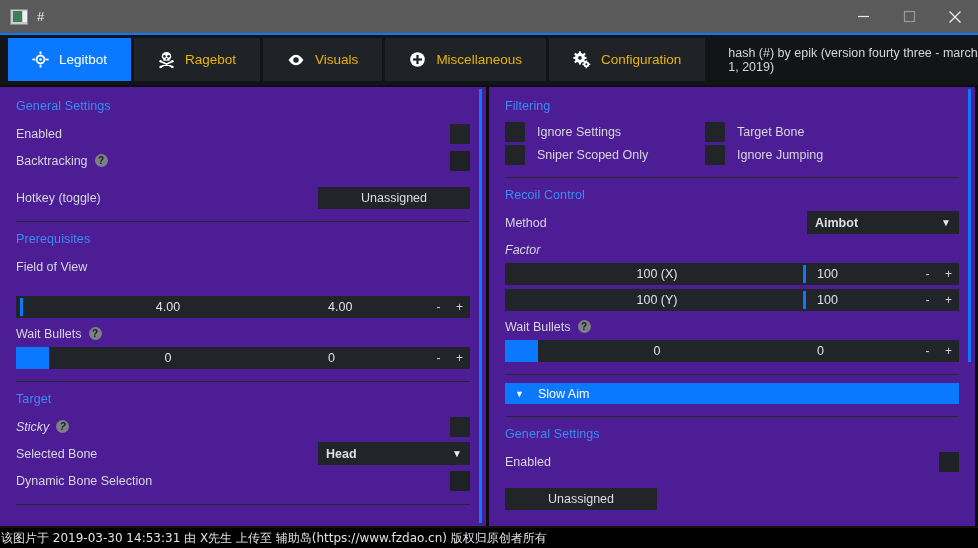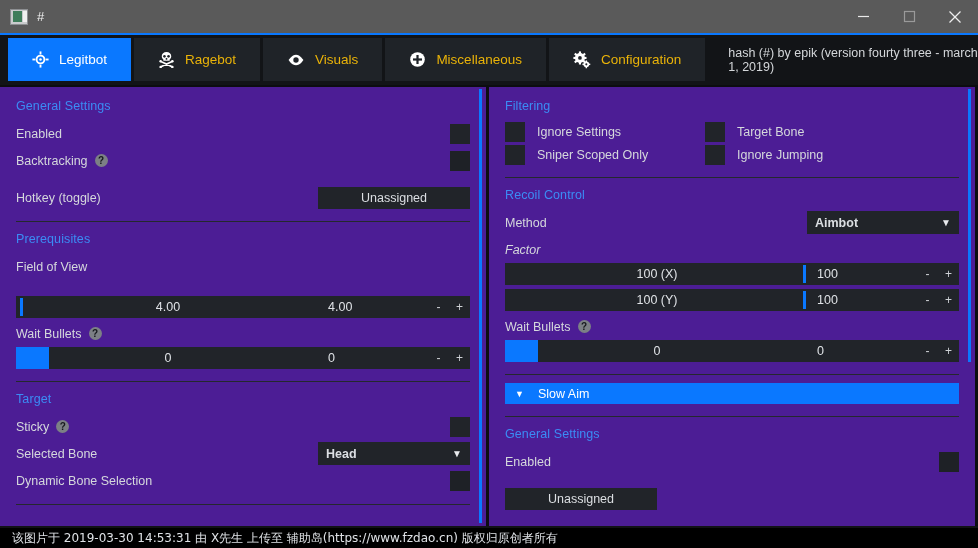--- a/index.html
+++ b/index.html
@@ -136,21 +136,21 @@
     display:flex; align-items:center; justify-content:center;
     color:#dcdfe3; font-size:12.5px;
   }
 
   .spacer{ height:10px; }
 
   
   .watermark{
     position:absolute; left:0; bottom:0; width:978px; height:20px;
     background:#000; color:#dfe2e6; font-size:12px;
-    display:flex; align-items:center; padding-left:12px;
+    display:flex; align-items:center; padding-left:1px;
     font-family:"DejaVu Sans", sans-serif;
   }
   .hairline{ position:absolute; left:0; bottom:20px; width:978px; height:2px; background:#111216;}
 </style>
 </head>
 <body>
 
 <div class="app">
 
   <div class="titlebar">
@@ -323,21 +323,21 @@
           <div class="numbox">0</div>
           <div class="stepbtn">-</div>
           <div class="stepbtn">+</div>
         </div>
 
         <div class="divider"></div>
 
         <div class="grouphead">Target</div>
 
         <div class="row">
-          <div class="lab" style="display:flex;align-items:center;">
+          <div class="lab" style="display:flex;align-items:center;font-style:italic;">
             <span>Sticky</span>
             <span class="qmark">?</span>
           </div>
           <div class="cb"></div>
         </div>
 
         <div class="row">
           <div class="lab">Selected Bone</div>
           <div class="combo">
             <span>Head</span>

